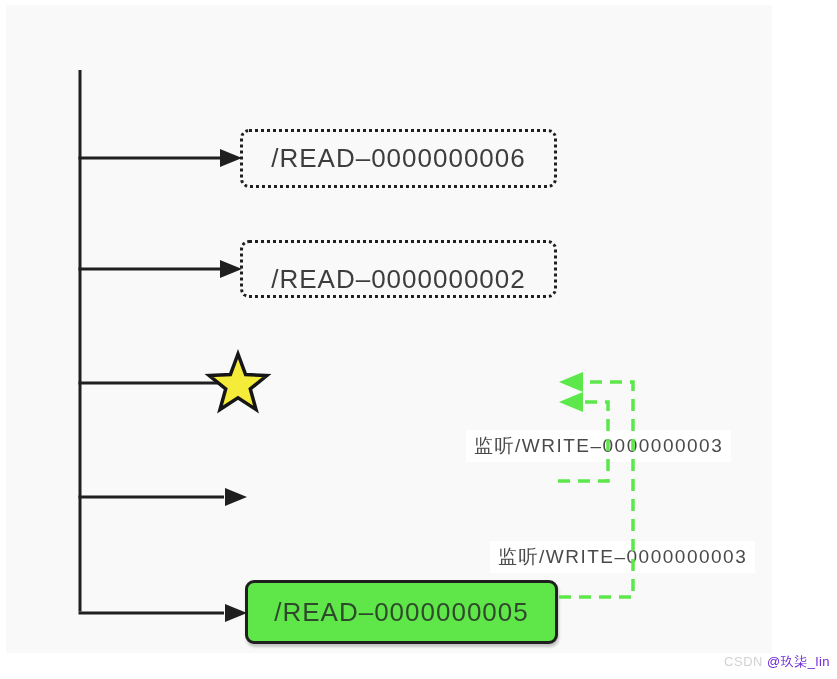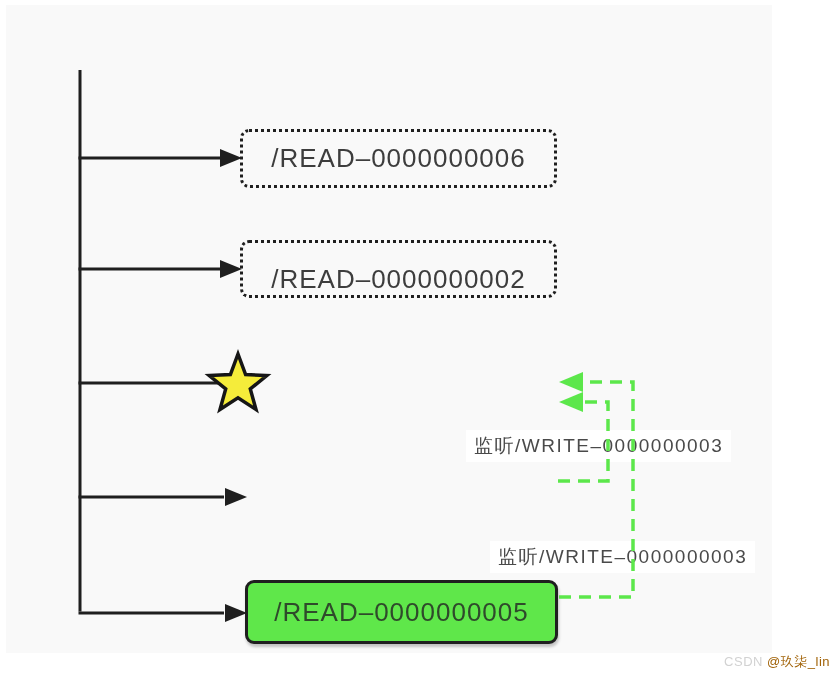--- a/index.html
+++ b/index.html
@@ -51,21 +51,21 @@
     pointer-events:none;
   }
   .watermark{
     position:absolute;right:7px;top:653px;
     font-size:13px;
     letter-spacing:0.5px;
     z-index:5;
     white-space:nowrap;
   }
   .watermark .brand{color:#d2d2d2;margin-top:31px;}
-  .watermark .author{color:#a16207;}
+  .watermark .author{color:#6d28d9;}
 </style>
 </head>
 <body>
 
 <div class="page">
   <div class="canvas"></div>
 
 
   <div class="node node-read1">
     <span>/READ–0000000006</span>

